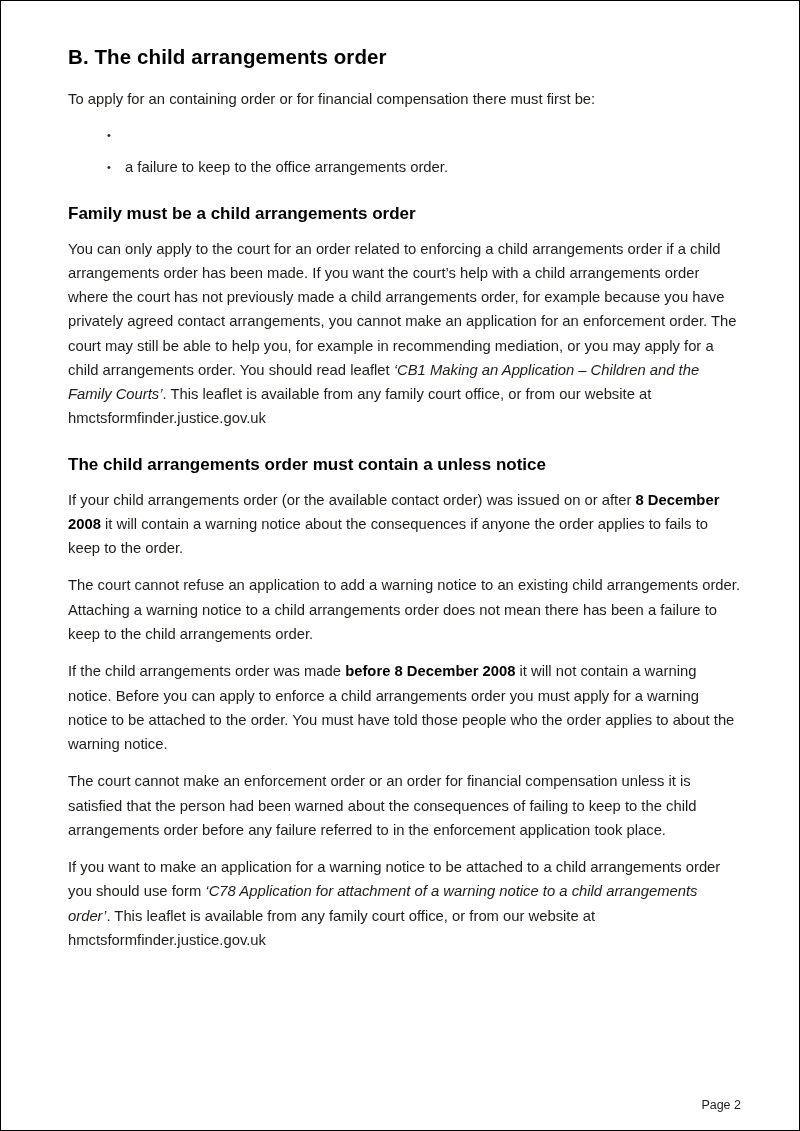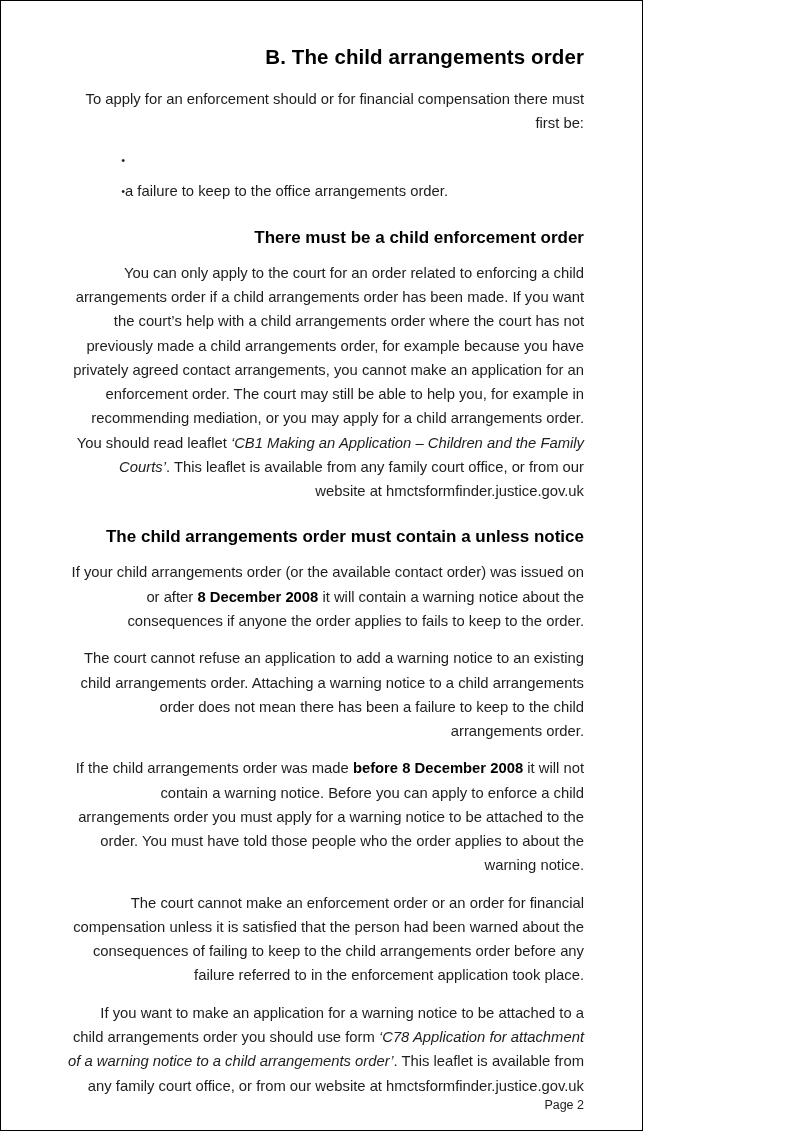--- a/index.html
+++ b/index.html
@@ -1,26 +1,25 @@
 <!DOCTYPE html>
 <html><head>
 <meta charset="utf-8">
 <style>
   * { box-sizing: border-box; }
   html, body { margin: 0; padding: 0; background: #ffffff; }
   .page {
-    width: 643px;
+    width: 800px;
     height: 1131px;
     border: 1px solid #000000;
     position: relative;
     background: #ffffff;
     font-family: "Liberation Sans", sans-serif;
     color: #1d1d1b;
     overflow: hidden;
-    text-align: right;
   }
   .content { padding: 44px 58px 0 67px; }
   h1.doc-title {
     font-size: 20.5px;
     font-weight: 700;
     color: #000000;
     margin: 0 0 18px 0;
     letter-spacing: 0.1px;
   }
   h2.section-heading {
@@ -64,33 +63,33 @@
   }
 </style>
 </head>
 <body>
 
 <div class="page">
   <div class="content">
 
     <h1 class="doc-title">B. The child arrangements order</h1>
 
-    <p class="body-text">To apply for an enforcement should or for financial compensation there must first be:</p>
+    <p class="body-text">To apply for an containing order or for financial compensation there must first be:</p>
 
     <ul class="bullet-list">
       <li>
         <span class="bullet-glyph">•</span>
       </li>
       <li>
         <span class="bullet-glyph">•</span>
         <span>a failure to keep to the office arrangements order.</span>
       </li>
     </ul>
 
-    <h2 class="section-heading">There must be a child enforcement order</h2>
+    <h2 class="section-heading">Family must be a child arrangements order</h2>
     <p class="body-text"><span>You can only apply to the court for an order related to enforcing a child arrangements order if a child arrangements order has been made. If you want the court’s help with a child arrangements order where the court has not previously made a child arrangements order, for example because you have privately agreed contact arrangements, you cannot make an application for an enforcement order. The court may still be able to help you, for example in recommending mediation, or you may apply for a child arrangements order. You should read leaflet </span><span class="italic">‘CB1 Making an Application – Children and the Family Courts’</span><span>. This leaflet is available from any family court office, or from our website at hmctsformfinder.justice.gov.uk</span></p>
 
     <h2 class="section-heading">The child arrangements order must contain a unless notice</h2>
     <p class="body-text"><span>If your child arrangements order (or the available contact order) was issued on or after </span><span class="bold">8 December 2008</span><span> it will contain a warning notice about the consequences if anyone the order applies to fails to keep to the order.</span></p>
     <p class="body-text">The court cannot refuse an application to add a warning notice to an existing child arrangements order. Attaching a warning notice to a child arrangements order does not mean there has been a failure to keep to the child arrangements order.</p>
     <p class="body-text"><span>If the child arrangements order was made </span><span class="bold">before 8 December 2008</span><span> it will not contain a warning notice. Before you can apply to enforce a child arrangements order you must apply for a warning notice to be attached to the order. You must have told those people who the order applies to about the warning notice.</span></p>
     <p class="body-text">The court cannot make an enforcement order or an order for financial compensation unless it is satisfied that the person had been warned about the consequences of failing to keep to the child arrangements order before any failure referred to in the enforcement application took place.</p>
 
     <p class="body-text"><span>If you want to make an application for a warning notice to be attached to a child arrangements order you should use form </span><span class="italic">‘C78 Application for attachment of a warning notice to a child arrangements order’</span><span>. This leaflet is available from any family court office, or from our website at hmctsformfinder.justice.gov.uk</span></p>
 

